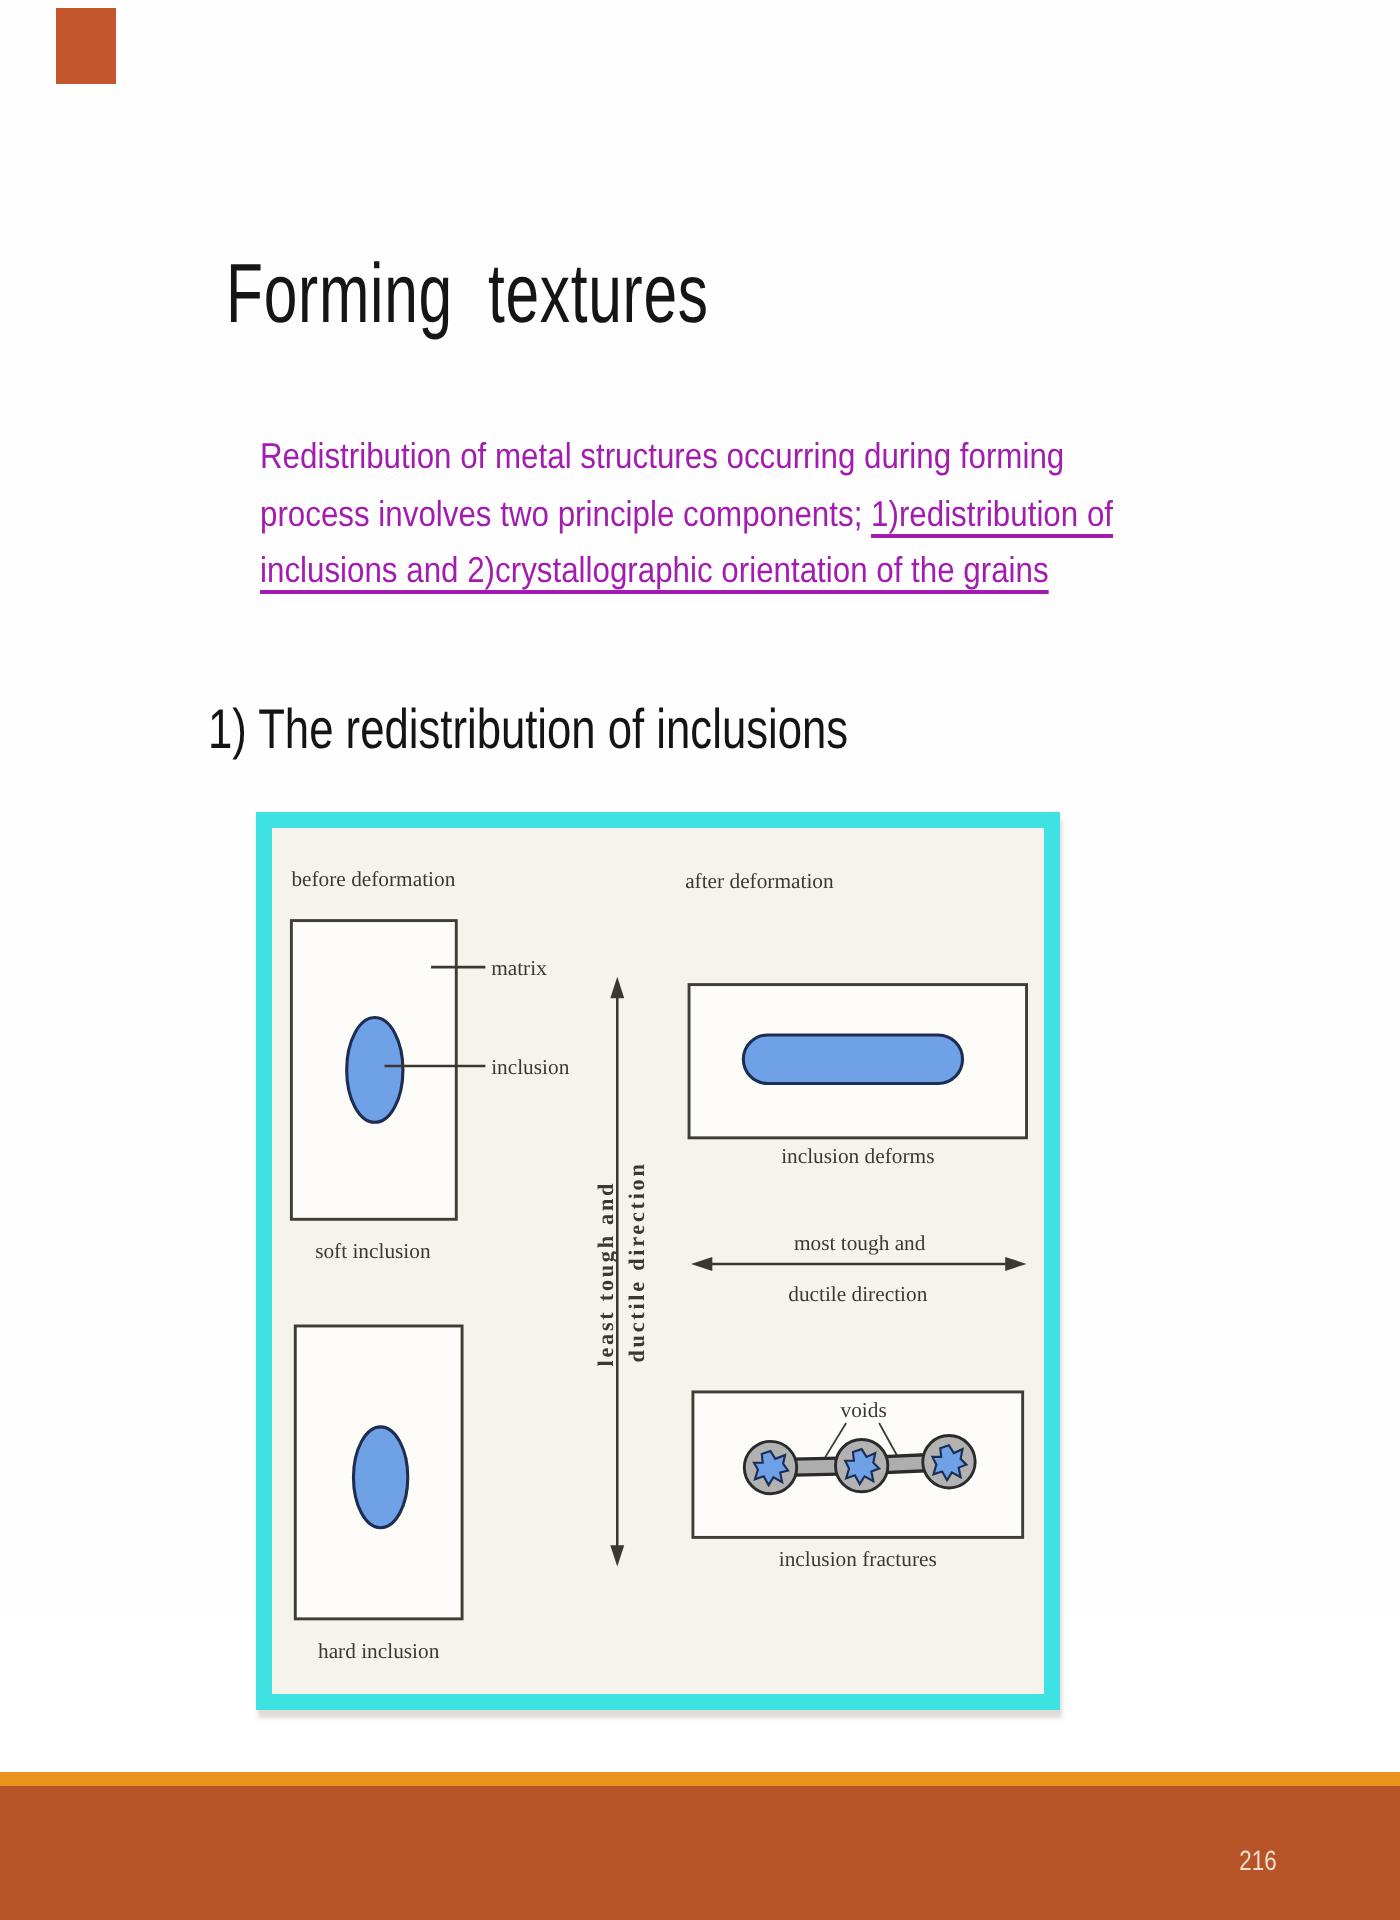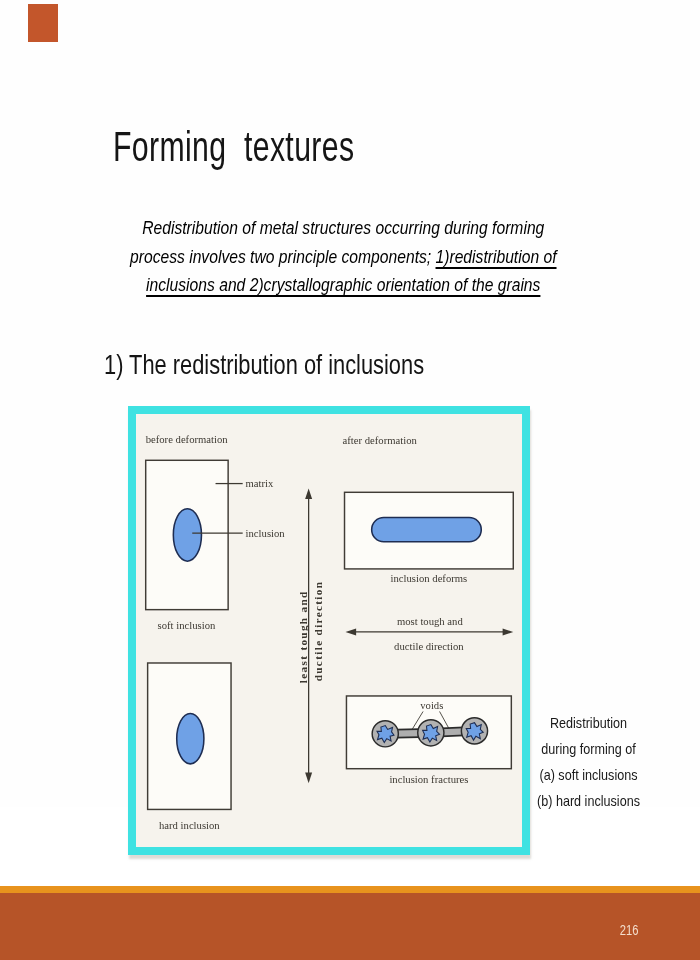--- a/index.html
+++ b/index.html
@@ -2,37 +2,37 @@
 <html><head>
 <meta charset="utf-8">
 <style>
   html, body {
     margin: 0; padding: 0;
     width: 700px; height: 960px;
     background: #ffffff;
     font-family: "Liberation Sans", sans-serif;
     overflow: hidden;
   }
-  .slide { position: relative; width: 700px; height: 807px; background:#fefefe;text-align:center; }
+  .slide { position: relative; width: 700px; height: 807px; background:#fefefe; }
 
   .corner-rect {
     position: absolute; left: 28px; top: 4px;
     width: 30px; height: 38px;
   }
 
   .title {
     position: absolute; left: 113px; top: 122px;
     margin: 0; font-weight: 400;
     font-size: 42px; line-height: 50px;
     color: #151515; white-space: pre;
     transform: scaleX(0.72); transform-origin: left top;
     letter-spacing: 0.5px;
   }
 
-  .intro { position: absolute; left: 130px; top: 214px; color: #000000; font-style: italic; }
+  .intro { position: absolute; left: 130px; top: 214px; color: #a21caf; }
   .intro-line {
     font-size: 18px; line-height: 28.5px; white-space: pre;
     transform: scaleX(0.87); transform-origin: left top;
   }
   .intro-line .u {
     text-decoration: underline;
     text-decoration-thickness: 1.7px;
     text-underline-offset: 4px;
   }
 
@@ -144,24 +144,18 @@
         <polygon class="fvoid" points="349,317.5 351.5,321.5 356,319.5 355,324.5 358,327.5 354,329 355,334 350.5,331.5 348,335.5 345.5,331 341,332.5 342.5,327.5 340.5,323.5 345,323.5 344.5,319" style="fill: rgb(111, 161, 230);"></polygon>
       </g>
       <text x="302" y="380" class="ft ftc">inclusion fractures</text>
 
       <rect x="12" y="256" width="86" height="151" class="fbox"></rect>
       <ellipse cx="56" cy="334" rx="14" ry="26" class="fblue" style="fill: rgb(111, 161, 230);"></ellipse>
       <text x="55" y="427" class="ft ftc">hard inclusion</text>
     </svg>
   </div>
 
-  <div class="side-caption">
-    <div class="cap-line">Redistribution</div>
-    <div class="cap-line">during forming of</div>
-    <div class="cap-line">(a) soft inclusions</div>
-    <div class="cap-line">(b) hard inclusions</div>
-  </div>
 
   <div class="stripe-gold" style="background-color: rgb(232, 147, 29);"></div>
   <div class="footer-bar" style="background-color: rgb(182, 84, 40);"></div>
   <span class="page-num" style="color: rgb(244, 222, 204);">216</span>
 
 </div>
 
 </body></html>

